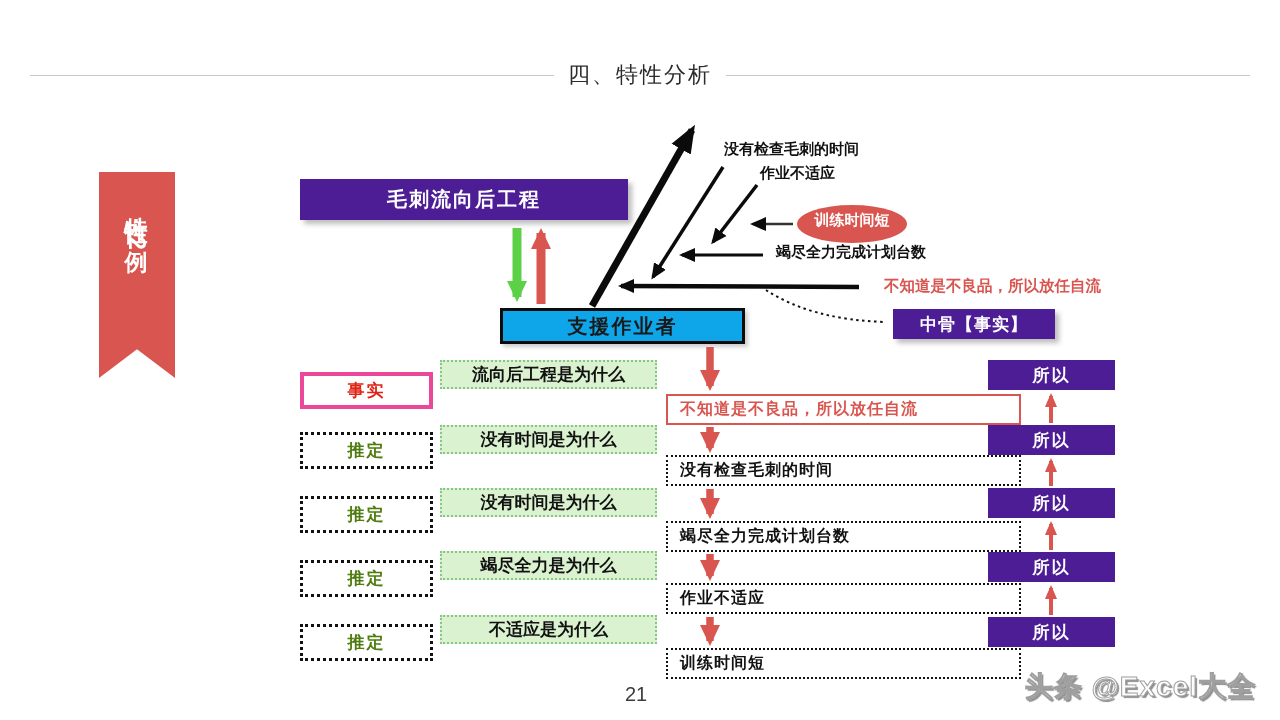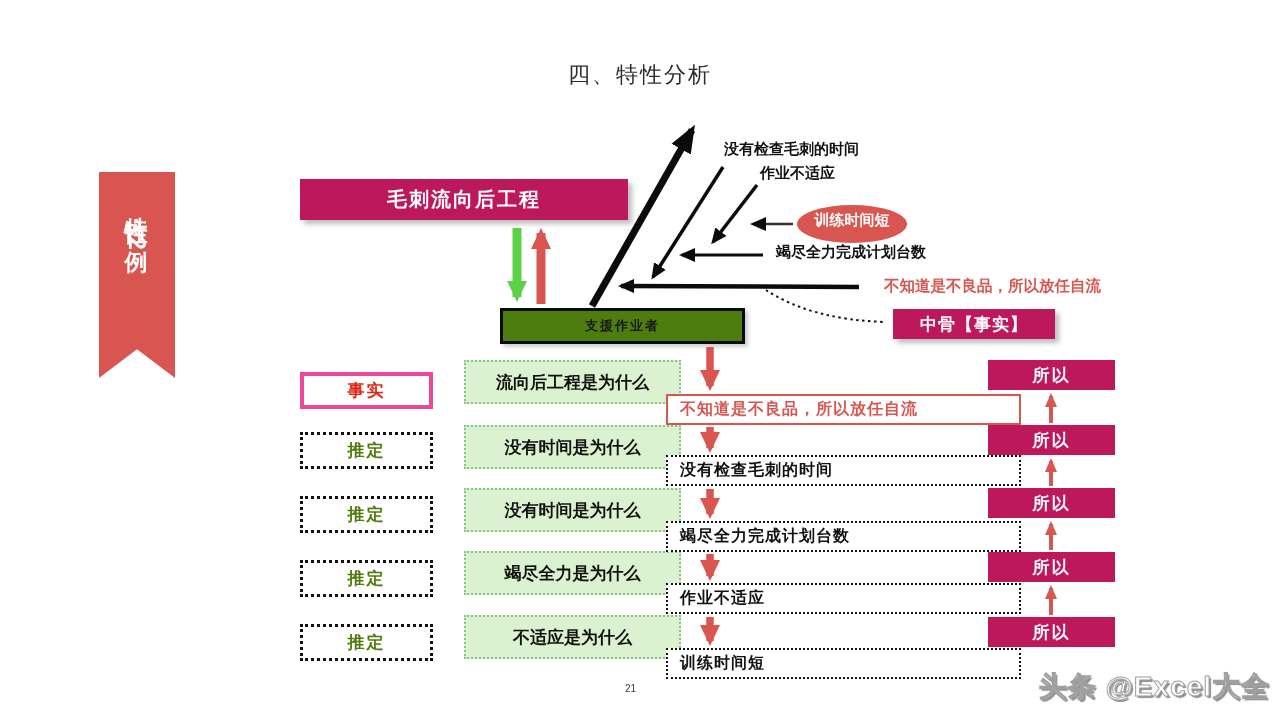--- a/index.html
+++ b/index.html
@@ -1,72 +1,72 @@
 <!DOCTYPE html>
 <html><head>
 <meta charset="utf-8">
 <style>
   html,body{margin:0;padding:0;background:#fff;}
   .slide{
     position:relative;width:1280px;height:720px;background:#ffffff;overflow:hidden;
     font-family:"Liberation Sans","DejaVu Sans",sans-serif;color:#1a1a1a;
   }
   
-  .title-row{position:absolute;left:30px;right:30px;top:60px;height:30px;display:flex;align-items:center;flex-direction:column;}
+  .title-row{position:absolute;left:30px;right:30px;top:60px;height:30px;display:flex;align-items:center;}
   .hline{flex:1;height:1px;background:#c9c9c9;}
   .page-title{font-size:22px;color:#2b2b2b;letter-spacing:2px;padding:0 14px;white-space:nowrap;}
   
   .ribbon{
     position:absolute;left:99px;top:172px;width:76px;height:206px;background:#d9554f;
     clip-path:polygon(0 0,100% 0,100% 100%,50% 86%,0 100%);
     display:flex;justify-content:center;
   }
   .ribbon-text{
     writing-mode:vertical-rl;color:#fff;font-weight:bold;font-size:23px;letter-spacing:4px;margin-top:26px;
   }
   
   .abs{position:absolute;box-sizing:border-box;}
-  .red-fill{background:#be185d;color:#fff;font-weight:bold;display:flex;align-items:center;justify-content:center;}
+  .red-fill{background:#4c1d95;color:#fff;font-weight:bold;display:flex;align-items:center;justify-content:center;}
   .shadow{box-shadow:4px 4px 5px rgba(110,110,110,.45);}
   .top-red{left:300px;top:179px;width:328px;height:41px;font-size:20px;letter-spacing:2px;}
   .support{
-    left:500px;top:308px;width:245px;height:36px;background:#4d7c0f;border:3px solid #0b0b0b;
-    display:flex;align-items:center;justify-content:center;font-weight:bold;font-size:13px;letter-spacing:2px;
+    left:500px;top:308px;width:245px;height:36px;background:#0ea5e9;border:3px solid #0b0b0b;
+    display:flex;align-items:center;justify-content:center;font-weight:bold;font-size:20px;letter-spacing:2px;
     box-shadow:3px 3px 4px rgba(130,130,130,.4);
   }
   .tag-box{left:893px;top:309px;width:162px;height:30px;font-size:17px;letter-spacing:1px;}
   
   .fb-label{position:absolute;font-weight:bold;font-size:15px;white-space:nowrap;color:#111;}
   .fb-label.red{color:#d9554f;font-size:15.5px;}
   .ellipse{
     position:absolute;left:797px;top:205px;width:110px;height:38px;background:#d9554f;border-radius:50%;
     color:#fff;font-weight:bold;font-size:15px;text-align:center;line-height:19px;overflow:hidden;padding-top:5px;
     box-sizing:border-box;
   }
   
   .lbox{left:300px;width:133px;height:37px;display:flex;align-items:center;justify-content:center;
         font-weight:bold;font-size:17px;background:#fff;letter-spacing:2px;}
   .fact{border:4px solid #ec4899;color:#e02416;}
   .assume{border:3px dotted #111;color:#4d7c0f;}
   
-  .gbox{left:464px;width:217px;height:44px;background:#dbf2d0;border:2px dotted #85c785;
+  .gbox{left:440px;width:217px;height:29px;background:#dbf2d0;border:2px dotted #85c785;
         display:flex;align-items:center;justify-content:center;font-weight:bold;font-size:17px;color:#111;}
   
   .cbox{left:666px;width:355px;height:31px;display:flex;align-items:center;
         font-weight:bold;font-size:16px;background:#fff;padding-left:12px;letter-spacing:1px;}
   .cbox.first{border:2.5px solid #d9554f;color:#d9554f;}
   .cbox.dotted{border:2.5px dotted #111;color:#111;}
   
   .sbox{left:988px;width:127px;height:30px;font-size:17px;letter-spacing:2px;}
   
   .overlay{position:absolute;left:0;top:0;width:1280px;height:720px;pointer-events:none;}
   
-  .page-num{position:absolute;left:625px;top:683px;font-size:10px;color:#3c3c3c;}
+  .page-num{position:absolute;left:625px;top:683px;font-size:20px;color:#3c3c3c;}
   .watermark{
-    position:absolute;right:10px;bottom:14px;font-size:28px;font-weight:bold;color:#fdfdfd;letter-spacing:1px;
+    position:absolute;right:24px;bottom:14px;font-size:28px;font-weight:bold;color:#fdfdfd;letter-spacing:1px;
     -webkit-text-stroke:1px #9f9f9f;
     text-shadow:2px 2px 1px #8f8f8f;
   }
 </style>
 </head>
 <body>
 
 <div class="slide">
 
   <div class="title-row">

